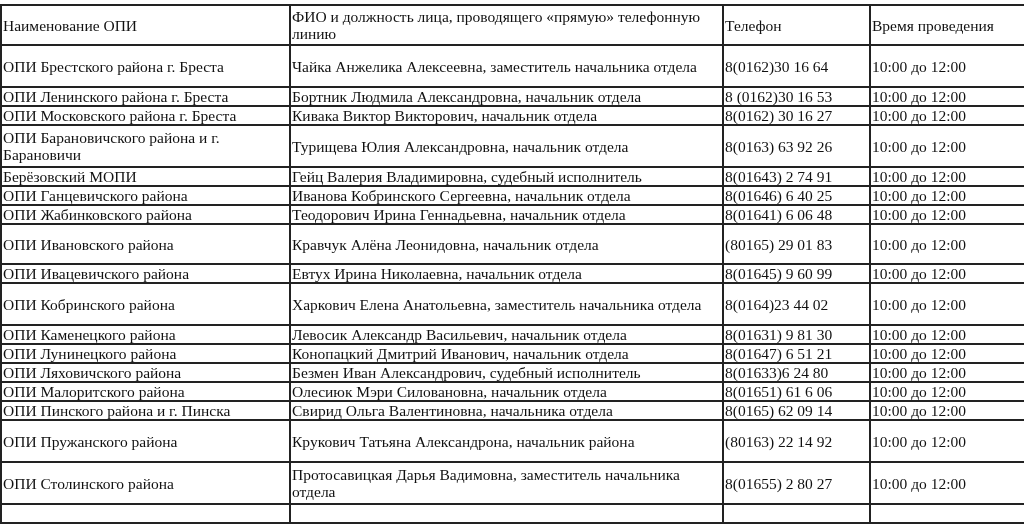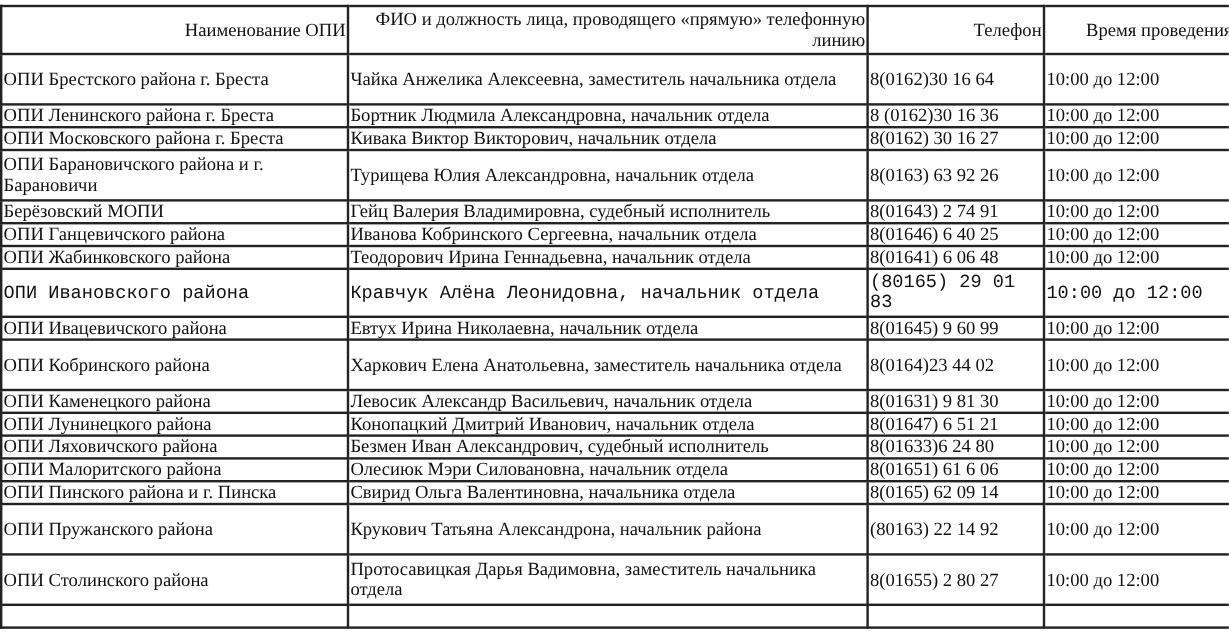--- a/index.html
+++ b/index.html
@@ -2,27 +2,27 @@
 <html><head>
 <meta charset="utf-8">
 <style>
   html, body { margin: 0; padding: 0; background: #ffffff; }
   body { width: 1024px; height: 529px; overflow: hidden; position: relative;
          font-family: "Liberation Serif", "DejaVu Serif", serif; color: #111; }
   table.opi { position: absolute; left: 0; top: 4px; border-collapse: collapse;
               table-layout: fixed; width: 1028px; font-size: 15.5px; line-height: 17px; }
   table.opi td, table.opi th { border: 2px solid #222; padding: 0 1px; vertical-align: middle;
               font-weight: normal; overflow: hidden; white-space: normal; }
-  table.opi th { text-align: right; height: 38px; }
+  table.opi th { text-align: left; height: 38px; }
   th.c-name { text-align: left; padding-left: 10px; }
   td.time { vertical-align: top; padding-top: 2px; }
   td.phone { white-space: nowrap; }
   col.c1 { width: 289px; } col.c2 { width: 433px; } col.c3 { width: 147px; } col.c4 { width: 159px; }
   tr.h1 td { height: 17px; margin-left: 12px; }
-  tr.h2 td { height: 38px; font-family: Liberation Mono, monospace; }
+  tr.h2 td { height: 38px; }
   tr.h3 td { height: 40px; margin-top: 16px; }
 </style>
 </head>
 <body>
 
 <table class="opi">
   <colgroup>
       <col class="c1">
       <col class="c2">
       <col class="c3">
@@ -39,21 +39,21 @@
   <tbody>
     <tr class="h3">
       <td>ОПИ Брестского района г. Бреста</td>
       <td>Чайка Анжелика Алексеевна, заместитель начальника отдела</td>
       <td class="phone">8(0162)30 16 64</td>
       <td class="time">10:00 до 12:00</td>
     </tr>
     <tr class="h1">
       <td>ОПИ Ленинского района г. Бреста</td>
       <td>Бортник Людмила Александровна, начальник отдела</td>
-      <td class="phone">8 (0162)30 16 36</td>
+      <td class="phone">8 (0162)30 16 53</td>
       <td class="time">10:00 до 12:00</td>
     </tr>
     <tr class="h1">
       <td>ОПИ Московского района г. Бреста</td>
       <td>Кивака Виктор Викторович, начальник отдела</td>
       <td class="phone">8(0162) 30 16 27</td>
       <td class="time">10:00 до 12:00</td>
     </tr>
     <tr class="h3">
       <td>ОПИ Барановичского района и г. Барановичи</td>

